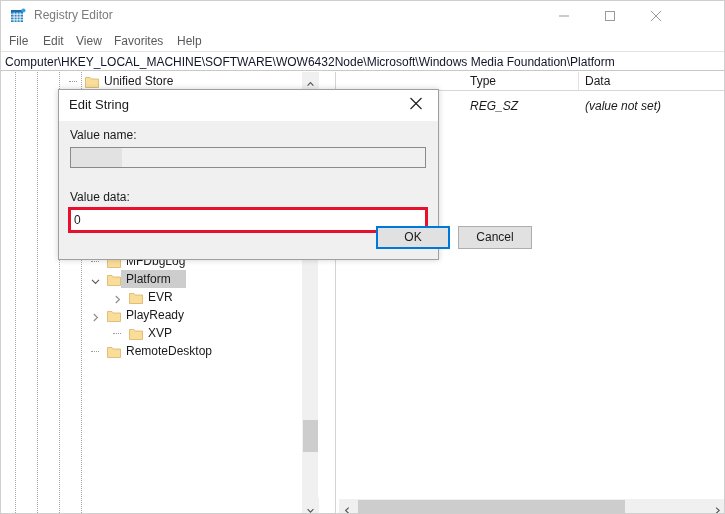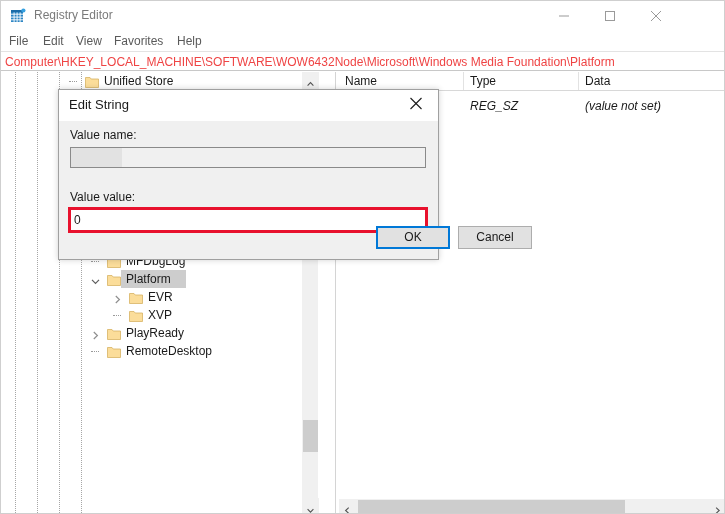--- a/index.html
+++ b/index.html
@@ -105,21 +105,21 @@
     width: 725px; height: 20px;
     background: #ffffff;
     border-top: 1px solid #e3e3e3;
     border-bottom: 1px solid #c8c8c8;
     box-sizing: border-box;
   }
   #address-text {
     position: absolute;
     left: 4px; top: 3px;
     font-size: 12px;
-    color: #ef4444;
+    color: #0f172a;
     white-space: nowrap;
   }
 
   
   #content {
     position: absolute;
     left: 0; top: 71px;
     width: 725px; height: 443px;
     background: #ffffff;
   }
@@ -571,34 +571,34 @@
           <div class="tree-row">
             <span class="expander" style="left: 111px;"><svg width="11" height="11" viewBox="0 0 11 11">
                 <polyline points="3.8,2 7.4,5.5 3.8,9" fill="none" stroke="#8f8f8f" stroke-width="1.2"></polyline>
               </svg></span>
             <span class="folder" style="left: 128px;"><svg width="14" height="12" viewBox="0 0 14 12">
                 <path d="M0.5 1.5 L5 1.5 L6.2 3 L13.5 3 L13.5 11.5 L0.5 11.5 Z" fill="#fbdd9a" stroke="#d7b263" stroke-width="0.8"></path>
               </svg></span>
             <span class="label" style="left: 147px;">EVR</span>
           </div>
           <div class="tree-row">
+            <span class="expander" style="left: 89px;"><svg width="11" height="11" viewBox="0 0 11 11">
+                <polyline points="3.8,2 7.4,5.5 3.8,9" fill="none" stroke="#8f8f8f" stroke-width="1.2"></polyline>
+              </svg></span>
+            <span class="folder" style="left: 106px;"><svg width="14" height="12" viewBox="0 0 14 12">
+                <path d="M0.5 1.5 L5 1.5 L6.2 3 L13.5 3 L13.5 11.5 L0.5 11.5 Z" fill="#fbdd9a" stroke="#d7b263" stroke-width="0.8"></path>
+              </svg></span>
+            <span class="label" style="left: 125px;">PlayReady</span>
+          </div>
+          <div class="tree-row">
             <span class="dotline" style="left: 112px;"></span>
             <span class="folder" style="left: 128px;"><svg width="14" height="12" viewBox="0 0 14 12">
                 <path d="M0.5 1.5 L5 1.5 L6.2 3 L13.5 3 L13.5 11.5 L0.5 11.5 Z" fill="#fbdd9a" stroke="#d7b263" stroke-width="0.8"></path>
               </svg></span>
             <span class="label" style="left: 147px;">XVP</span>
-          </div>
-          <div class="tree-row">
-            <span class="expander" style="left: 89px;"><svg width="11" height="11" viewBox="0 0 11 11">
-                <polyline points="3.8,2 7.4,5.5 3.8,9" fill="none" stroke="#8f8f8f" stroke-width="1.2"></polyline>
-              </svg></span>
-            <span class="folder" style="left: 106px;"><svg width="14" height="12" viewBox="0 0 14 12">
-                <path d="M0.5 1.5 L5 1.5 L6.2 3 L13.5 3 L13.5 11.5 L0.5 11.5 Z" fill="#fbdd9a" stroke="#d7b263" stroke-width="0.8"></path>
-              </svg></span>
-            <span class="label" style="left: 125px;">PlayReady</span>
           </div>
           <div class="tree-row">
             <span class="dotline" style="left: 90px;"></span>
             <span class="folder" style="left: 106px;"><svg width="14" height="12" viewBox="0 0 14 12">
                 <path d="M0.5 1.5 L5 1.5 L6.2 3 L13.5 3 L13.5 11.5 L0.5 11.5 Z" fill="#fbdd9a" stroke="#d7b263" stroke-width="0.8"></path>
               </svg></span>
             <span class="label" style="left: 125px;">RemoteDesktop</span>
           </div>
         </div>
 
@@ -620,21 +620,20 @@
         </div>
       </div>
     </div>
 
     <div id="splitter">
       <div id="splitter-line"></div>
     </div>
 
     <div id="list-pane">
       <div id="list-header">
-        <div class="col-header" style="left:0px;width:125px">Name</div>
         <div class="col-header" style="left:125px;width:115px">Type</div>
         <div class="col-header" style="left:240px;width:147px;border-right:none">Data</div>
       </div>
 
       <div class="list-row" style="top:25px">
         <div class="list-cell" style="left:0px;width:125px"></div>
         <div class="list-cell" style="left:125px;width:115px">REG_SZ</div>
         <div class="list-cell" style="left:240px;width:147px">(value not set)</div>
       </div>
 
@@ -668,21 +667,21 @@
             <line x1="12" y1="1" x2="1" y2="12" stroke="#1a1a1a" stroke-width="1.1"></line>
           </svg>
         </span>
       </button>
     </div>
 
     <div class="dlg-label" id="value-name-label">Value name:</div>
     <input id="value-name-input" type="text" readonly="" value="" style="">
     <div id="value-name-sel"></div>
 
-    <div class="dlg-label" id="value-data-label">Value value:</div>
+    <div class="dlg-label" id="value-data-label">Value data:</div>
     <div id="value-data-wrap">
       <input id="value-data-input" type="text" value="0" style="">
       <div id="value-data-highlight"></div>
     </div>
 
     <button id="ok-button" class="dlg-btn-abs">OK</button>
     <button id="cancel-button" class="dlg-btn-abs">Cancel</button>
   </div>
 
 </div>

